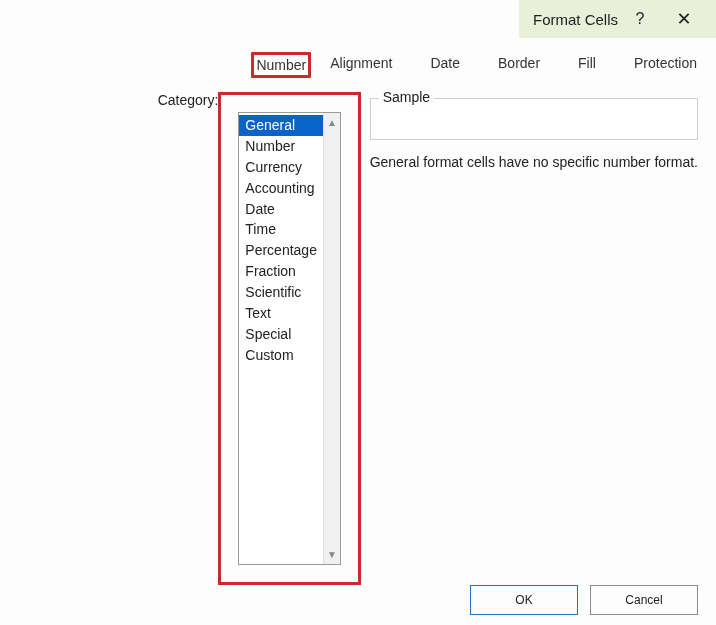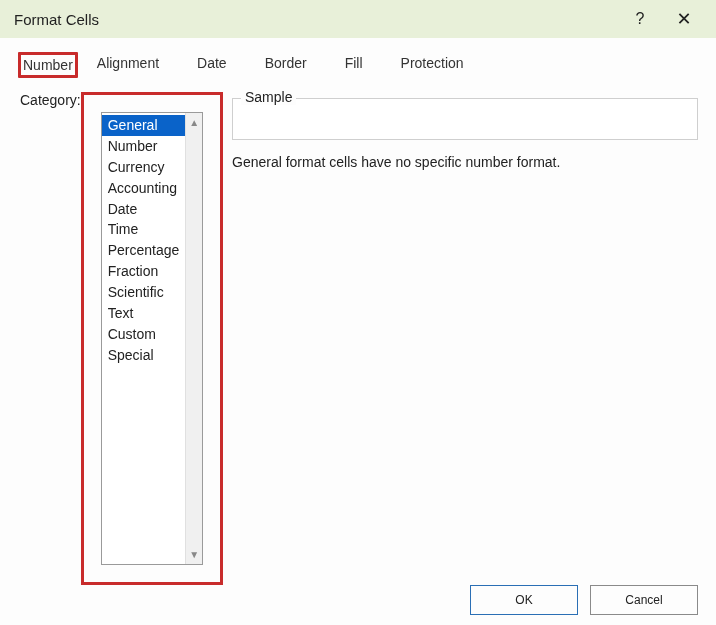--- a/index.html
+++ b/index.html
@@ -12,20 +12,21 @@
     width: 716px;
     height: 625px;
     overflow: hidden;
   }
   .window {
     width: 716px;
     height: 625px;
     background: #fdfdfd;
     display: flex;
     flex-direction: column;
+    align-items: flex-end;
   }
   .titlebar {
     height: 38px;
     background: #e8f0d9;
     display: flex;
     align-items: center;
     padding: 0 10px 0 14px;
   }
   .titlebar .title {
     flex: 1;
@@ -207,22 +208,22 @@
             <div class="cat-item selected">General</div>
             <div class="cat-item">Number</div>
             <div class="cat-item">Currency</div>
             <div class="cat-item">Accounting</div>
             <div class="cat-item">Date</div>
             <div class="cat-item">Time</div>
             <div class="cat-item">Percentage</div>
             <div class="cat-item">Fraction</div>
             <div class="cat-item">Scientific</div>
             <div class="cat-item">Text</div>
+            <div class="cat-item">Special</div>
             <div class="cat-item">Custom</div>
-            <div class="cat-item">Special</div>
           </div>
           <div class="sb">
             <div class="arrow">▲</div>
             <div class="arrow">▼</div>
           </div>
         </div>
       </div>
     </div>
 
     <div class="right">

